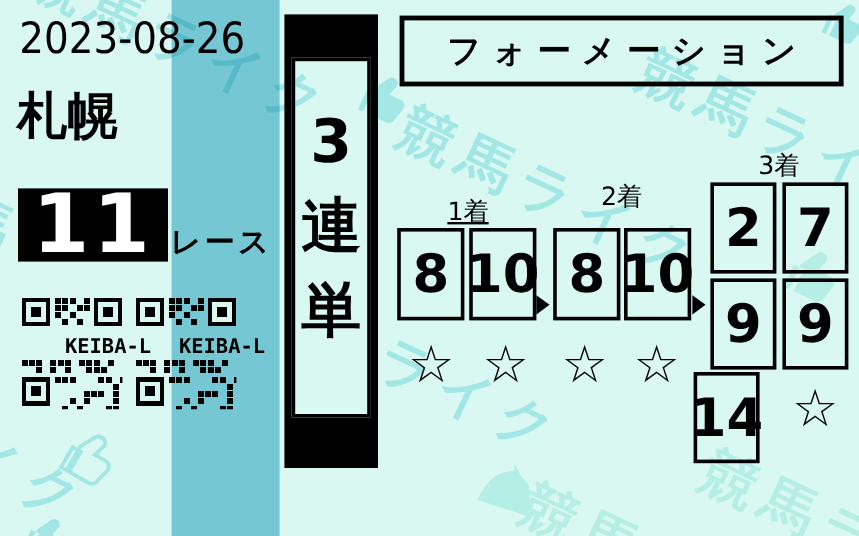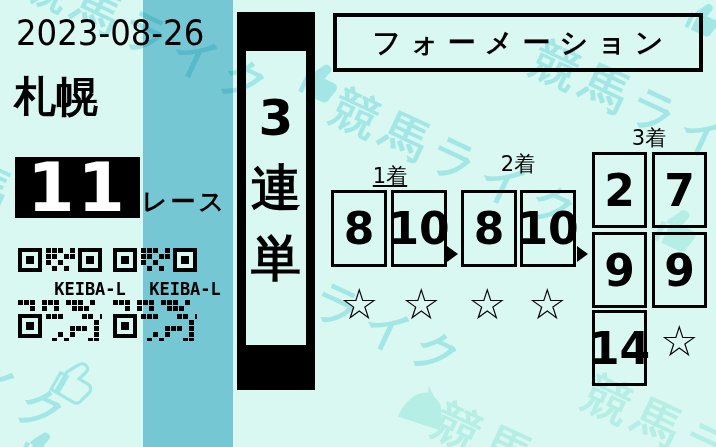--- a/index.html
+++ b/index.html
@@ -216,21 +216,21 @@
   </div>
 <div class="abs nbox gbox" style="left:652px;top:152px;">
   <span>7</span>
   </div>
 <div class="abs nbox gbox" style="left:592px;top:232px;">
   <span>9</span>
   </div>
 <div class="abs nbox gbox" style="left:652px;top:232px;">
   <span>9</span>
   </div>
-<div class="abs nbox gbox" style="left:592px;top:310px;">
+<div class="abs nbox gbox" style="left:578px;top:310px;">
   <span>14</span>
   </div>
 <div class="abs star" style="left:660px;top:320px;">☆</div>
 
 <div class="abs star" style="left:340px;top:283px;">☆</div>
 <div class="abs star" style="left:402px;top:283px;">☆</div>
 <div class="abs star" style="left:468px;top:283px;">☆</div>
 <div class="abs star" style="left:528px;top:283px;">☆</div>
 
 <div class="wm">

